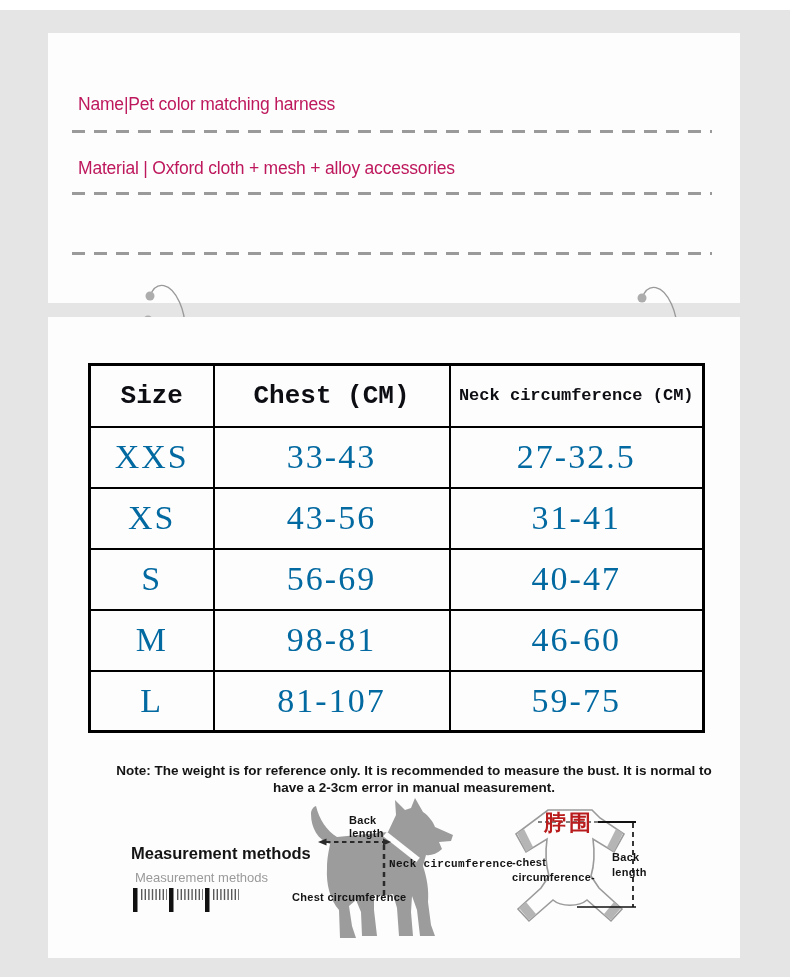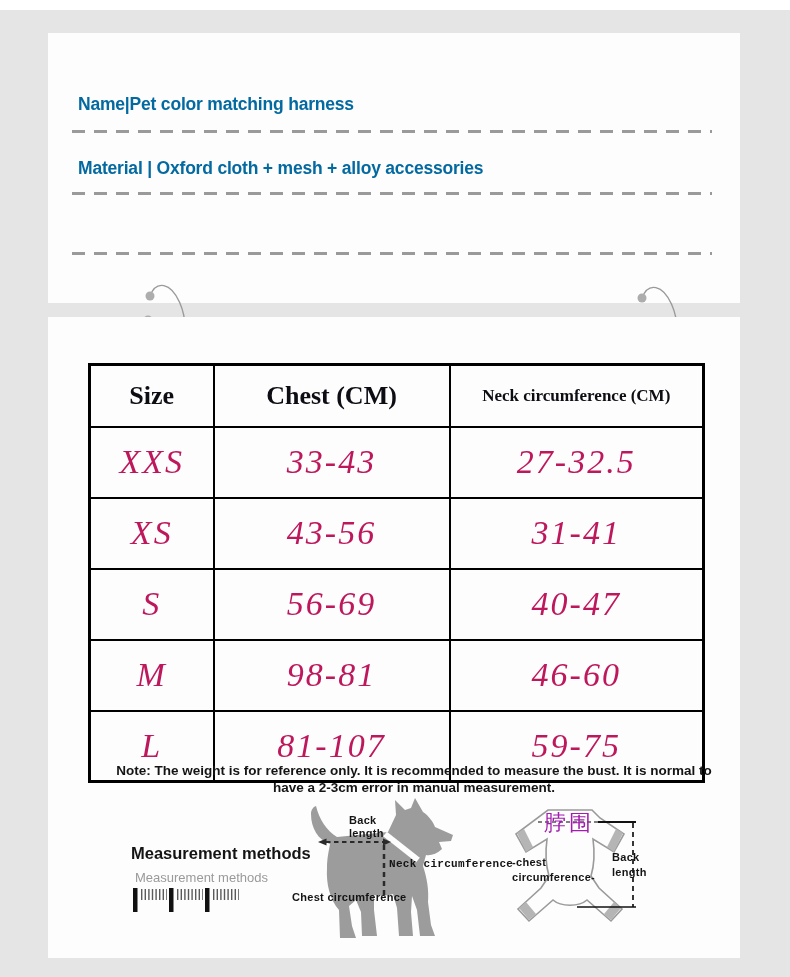--- a/index.html
+++ b/index.html
@@ -11,53 +11,53 @@
   .abs { position:absolute; }
   #top-strip { left:0; top:0; width:790px; height:10px; background:#fff; }
   .card { background:#fdfdfd; }
   #card-spec { left:48px; top:33px; width:692px; height:270px; }
   #card-table { left:48px; top:317px; width:692px; height:641px; }
 
   .dashline {
     height:3px; width:640px; left:72px;
     background:repeating-linear-gradient(90deg,#9a9a9a 0 13px,transparent 13px 22px);
   }
-  .spec-text { font-weight:bold; color:#0369a1; letter-spacing:-0.2px; white-space:nowrap; }
+  .spec-text { font-weight:normal; color:#be185d; letter-spacing:-0.2px; white-space:nowrap; }
 
   
   #size-table {
     left:88px; top:363px; width:614px;
     border-collapse:collapse; table-layout:fixed;
     border:3px solid #000;
   }
   #size-table th, #size-table td { border:2px solid #000; text-align:center; vertical-align:middle; }
-  #size-table th { height:62px; font-family:Liberation Serif, serif; font-weight:bold; color:#0d0d14; }
+  #size-table th { height:62px; font-family:Liberation Mono, monospace; font-weight:bold; color:#0d0d14; }
   #size-table td {
-    height:71px; font-family:"Liberation Serif","DejaVu Serif",serif;
-    font-size:34px; color:#be185d; letter-spacing:2px; font-weight:normal;font-style:italic;
+    height:61px; font-family:"Liberation Serif","DejaVu Serif",serif;
+    font-size:34px; color:#0369a1; letter-spacing:2px; font-weight:normal;
   }
   .col-size { width:124px; } .col-chest { width:236px; } .col-neck { width:254px; }
   th.h-size, th.h-chest { font-size:26px; }
   th.h-neck { font-size:17px; }
 
   #note-text {
     left:78px; top:762px; width:672px;
     font-size:13.5px; font-weight:bold; line-height:17px;
     white-space:pre-line; color:#141414;text-align:center;
   }
 
   #mm-title { left:131px; top:844px; font-size:16.5px; font-weight:bold; color:#141414; }
   #mm-subtitle { left:135px; top:870px; font-size:13px; color:#9a9a9a; }
 
   .small-label {
     font-size:11px; font-weight:bold; color:#141414;
     line-height:13px; white-space:pre-line; letter-spacing:0.3px;
   }
-  #neck-cn { left:544px; top:808px; font-size:22px; color:#a21caf; letter-spacing:3px;
-             font-weight:normal; }
+  #neck-cn { left:544px; top:808px; font-size:22px; color:#b91c1c; letter-spacing:3px;
+             font-weight:bold; }
 </style>
 </head>
 <body>
 
 <div id="page">
 
   <div id="top-strip" class="abs"></div>
 
   <div id="card-spec" class="abs card"></div>
 

